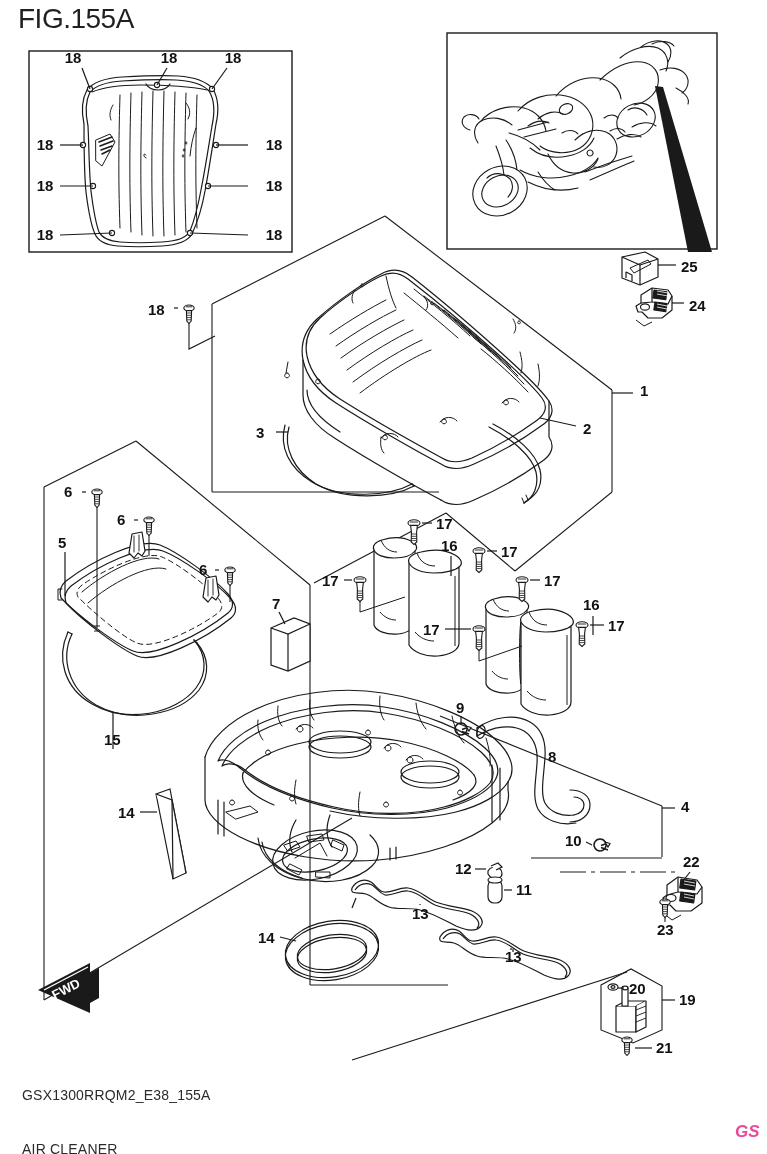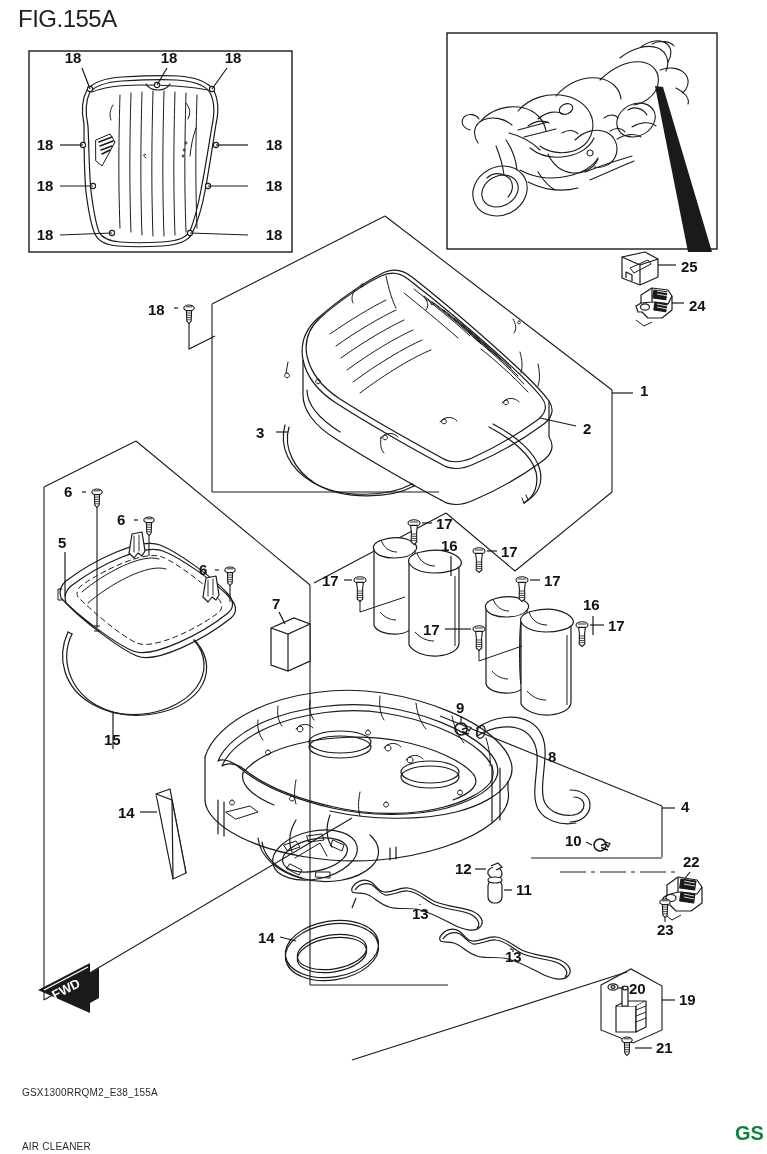--- a/index.html
+++ b/index.html
@@ -15,53 +15,54 @@
     position: relative;
     width: 767px;
     height: 1154px;
     background: #ffffff;
     overflow: hidden;
   }
   #page-title {
     position: absolute;
     left: 18px;
     top: 2px;
-    font-size: 24px;
+    font-size: 28px;
     letter-spacing: -0.5px;
     color: #231f20;
     font-weight: 400;
     line-height: 34px;
     white-space: nowrap;
   }
   .svg-layer {
     position: absolute;
     left: 0;
     top: 0;
     width: 767px;
     height: 1154px;
   }
   .footer-text {
     position: absolute;
-    font-size: 10px;
+    font-size: 14px;
     color: #2b2b2b;
     letter-spacing: 0.2px;
     white-space: nowrap;
   }
   #footer-code { left: 22px; top: 1087px; }
   #footer-name { left: 22px; top: 1113px; margin-top: 28px; }
   #brand-mark {
     position: absolute;
     left: 735px;
     top: 1122px;
-    font-size: 20px;
+    font-size: 17px;
     font-weight: 700;
     letter-spacing: 0px;
-    color: #15803d;
+    color: #ec4899;
     font-family: "Liberation Sans", sans-serif;
     white-space: nowrap;
+    font-style: italic;
   }
   text.cal {
     font-family: "Liberation Sans", sans-serif;
     font-size: 15px;
     font-weight: 700;
     fill: #111111;
   }
   text.fwd {
     font-family: "Liberation Sans", sans-serif;
     font-size: 13px;

